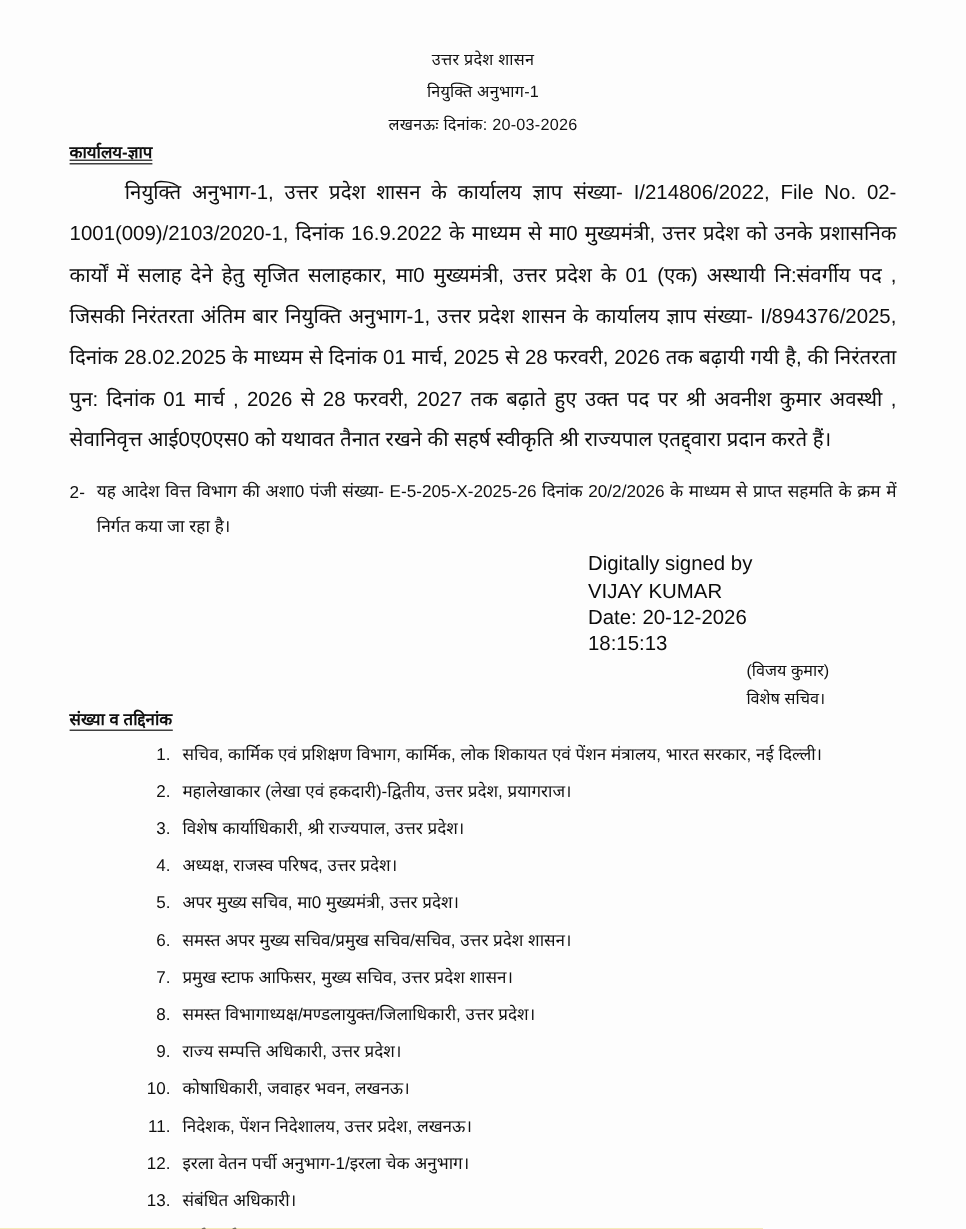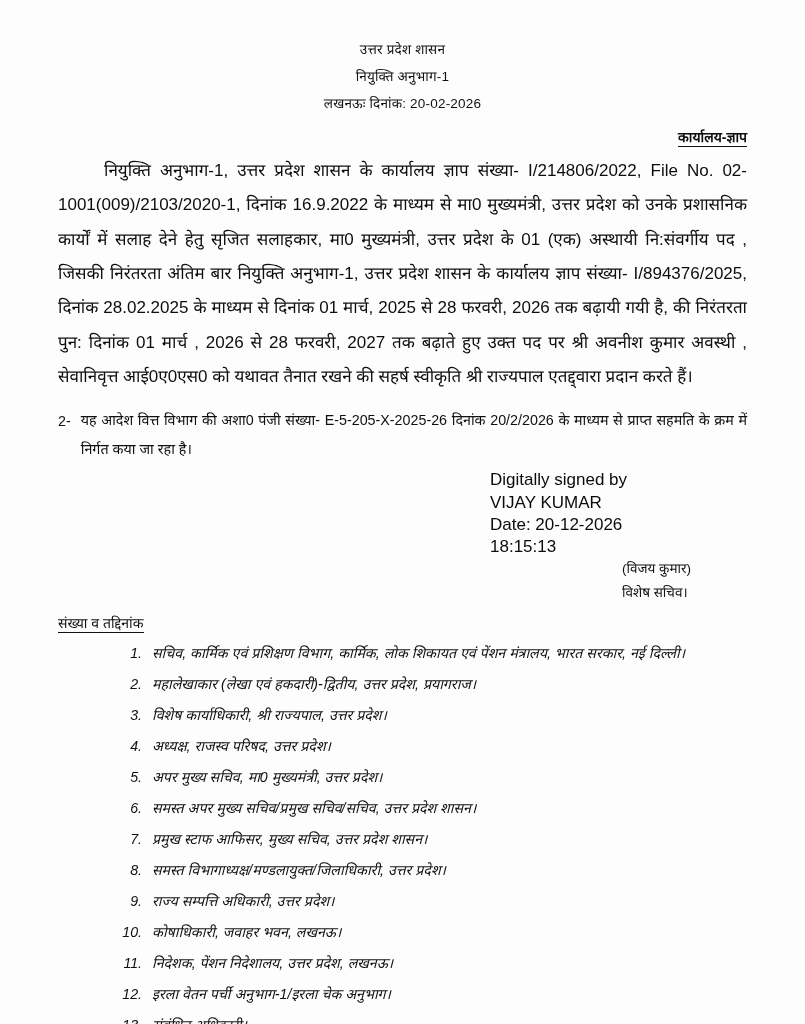--- a/index.html
+++ b/index.html
@@ -34,25 +34,25 @@
     text-align: center;
     font-size: 13.5px;
     line-height: 2.0;
     color: #111;
   }
   .hdr .ln {
     display: block;
     letter-spacing: .2px;
   }
   .subject {
-    text-align: right;
-    margin-top: 10px;
+    text-align: left;
     margin-bottom: 8px;
     font-size: 14px;
     font-weight: 600;
+    text-decoration: underline;
   }
   .subject span.u {
     border-bottom: 1px solid #111;
     padding-bottom: 1px;
   }
   .body-para {
     text-align: justify;
     text-justify: inter-word;
     font-size: 17px;
     line-height: 2.02;
@@ -94,55 +94,54 @@
   }
   .signatory {
     position: absolute;
     left: 564px;
     top: 92px;
     font-size: 13.5px;
     line-height: 1.75;
     color: #111;
   }
   .num-date {
-    margin-top: 18px;
+    margin-top: 4px;
     font-size: 14px;
-    font-weight: 400;
+    font-weight: 700;
   }
   .num-date span.u {
     border-bottom: 1px solid #111;
     padding-bottom: 1px;
   }
   .copy-line {
     margin-top: 14px;
     margin-left: 46px;
     font-size: 14.2px;
   }
   ol.copy-list {
     margin: 12px 0 0 0;
     padding-left: 88px;
     font-size: 14.2px;
     line-height: 1.30;
   }
   ol.copy-list li {
     margin-bottom: 12.5px;
     padding-left: 6px;
-    font-style: italic;
   }
 </style>
 </head>
 <body>
 
 <div class="page">
   <div class="sheet">
 
     <div class="hdr">
       <span class="ln">उत्तर प्रदेश शासन</span>
       <span class="ln">नियुक्ति अनुभाग-1</span>
-      <span class="ln">लखनऊः दिनांक:  20-02-2026</span>
+      <span class="ln">लखनऊः दिनांक:  20-03-2026</span>
     </div>
 
     <div class="subject">
       <span class="u">कार्यालय-ज्ञाप</span>
     </div>
 
     <p class="body-para indent">नियुक्ति अनुभाग-1, उत्तर प्रदेश शासन के कार्यालय ज्ञाप संख्या- I/214806/2022, File No. 02-1001(009)/2103/2020-1, दिनांक 16.9.2022 के माध्यम से मा0 मुख्यमंत्री, उत्तर प्रदेश को उनके प्रशासनिक कार्यों में सलाह देने हेतु सृजित सलाहकार, मा0 मुख्यमंत्री, उत्तर प्रदेश के 01 (एक) अस्थायी नि:संवर्गीय पद , जिसकी निरंतरता अंतिम बार नियुक्ति अनुभाग-1, उत्तर प्रदेश शासन के कार्यालय ज्ञाप संख्या- I/894376/2025, दिनांक 28.02.2025 के माध्यम से दिनांक 01 मार्च, 2025 से 28 फरवरी, 2026 तक बढ़ायी गयी है, की निरंतरता पुन: दिनांक 01 मार्च , 2026 से 28 फरवरी, 2027 तक बढ़ाते हुए उक्त पद पर श्री अवनीश कुमार अवस्थी , सेवानिवृत्त आई0ए0एस0 को यथावत तैनात रखने की सहर्ष स्वीकृति श्री राज्यपाल एतद्द्वारा प्रदान करते हैं।</p>
 
     <div class="para2">
       <div class="num">2-</div>

